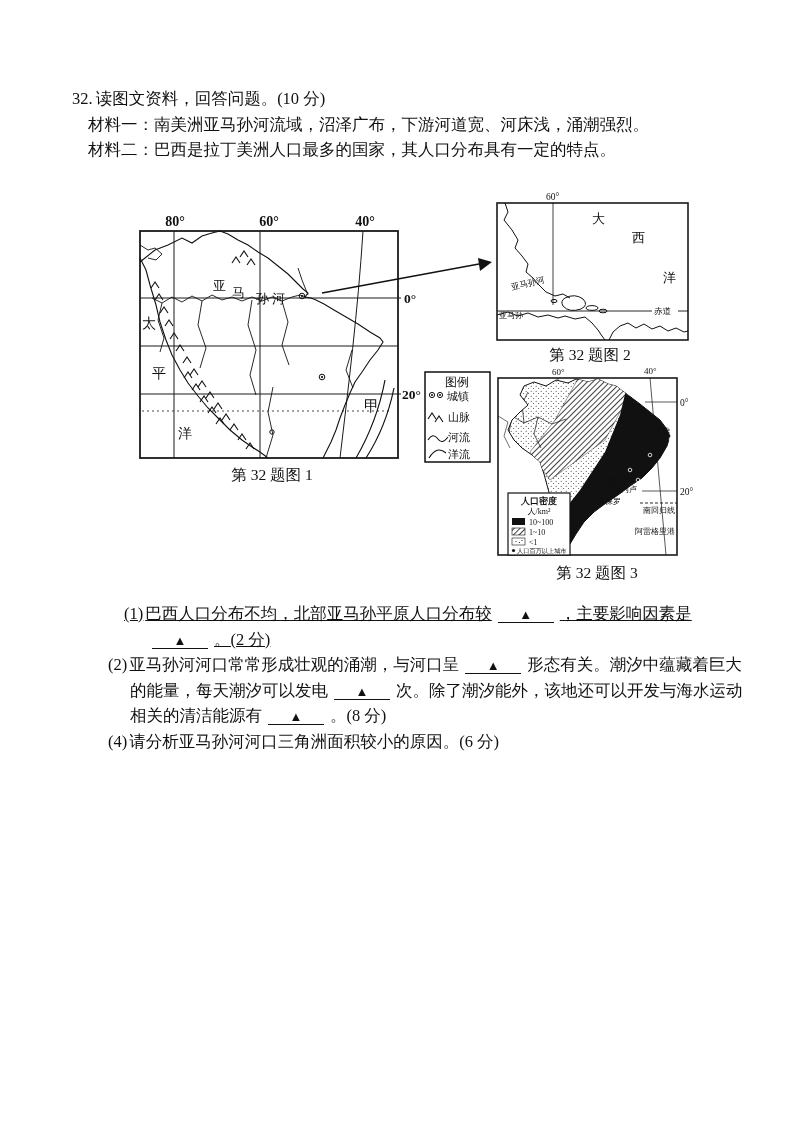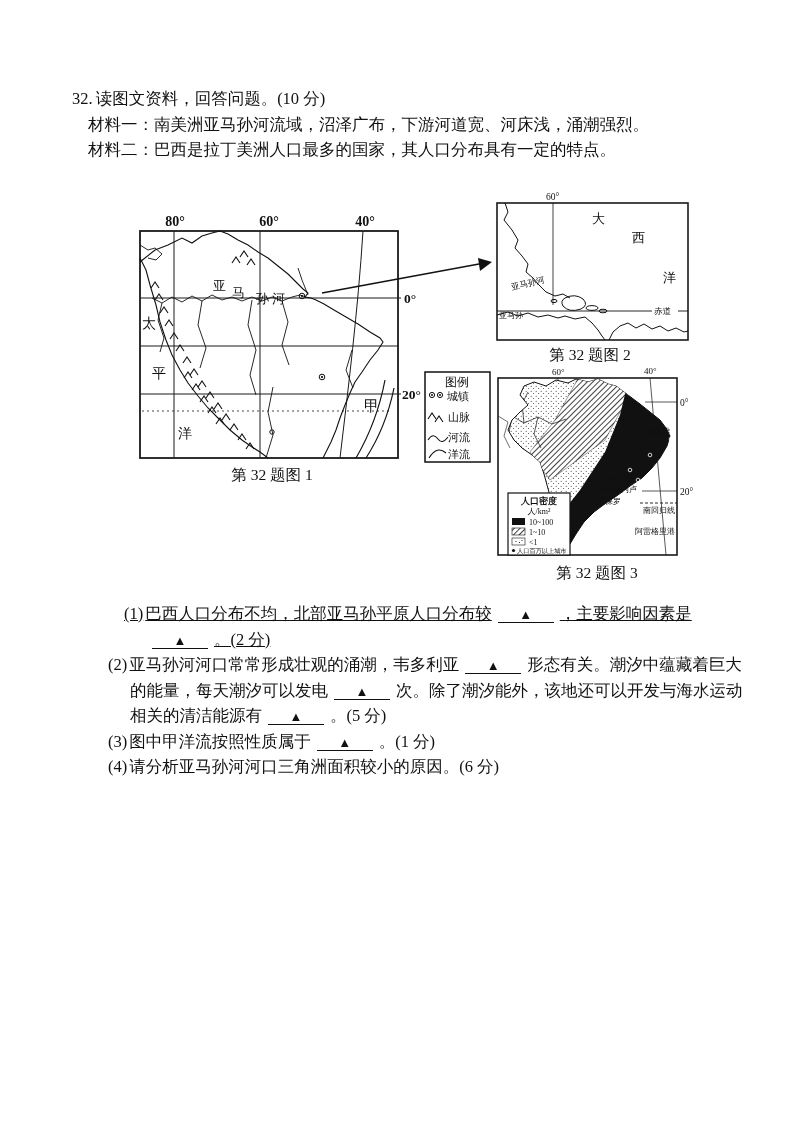--- a/index.html
+++ b/index.html
@@ -255,23 +255,20 @@
       <text class="cap" x="537" y="388" text-anchor="middle">第 32 题图 3</text>
     </g>
   </svg>
   </div>
 
   <div class="questions">
     <div class="q-item q1">
       <span class="q-num">(1)</span><span>巴西人口分布不均，北部亚马孙平原人口分布较</span><span class="blank">▲</span><span>，主要影响因素是</span><span class="blank">▲</span><span>。(2 分)</span>
     </div>
     <div class="q-item">
-      <span class="q-num">(2)</span><span>亚马孙河河口常常形成壮观的涌潮，韦多利亚</span><span class="blank">▲</span><span>形态有关。潮汐中蕴藏着巨大的能量，每天潮汐可以发电</span><span class="blank">▲</span><span>次。除了潮汐能外，该地还可以开发与海水运动相关的清洁能源有</span><span class="blank">▲</span><span>。(5 分)</span>
-    </div>
-    <div class="q-item">
-      <span class="q-num">(3)</span><span>图中甲洋流按照性质属于</span><span class="blank">▲</span><span>。(1 分)</span>
+      <span class="q-num">(2)</span><span>亚马孙河河口常常形成壮观的涌潮，与河口呈</span><span class="blank">▲</span><span>形态有关。潮汐中蕴藏着巨大的能量，每天潮汐可以发电</span><span class="blank">▲</span><span>次。除了潮汐能外，该地还可以开发与海水运动相关的清洁能源有</span><span class="blank">▲</span><span>。(8 分)</span>
     </div>
     <div class="q-item">
       <span class="q-num">(4)</span><span>请分析亚马孙河河口三角洲面积较小的原因。(6 分)</span>
     </div>
   </div>
 
 </div>
 
 </body></html>

